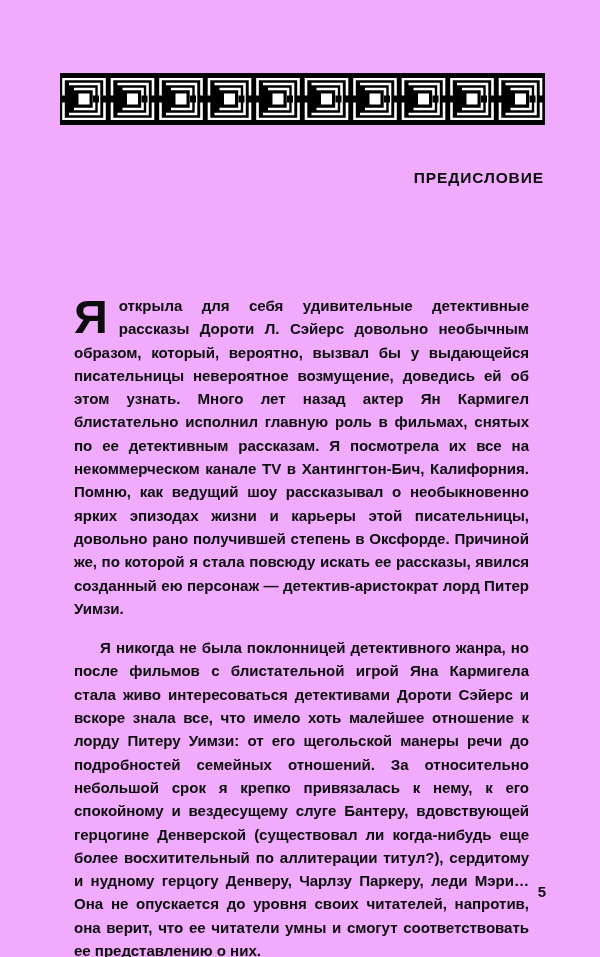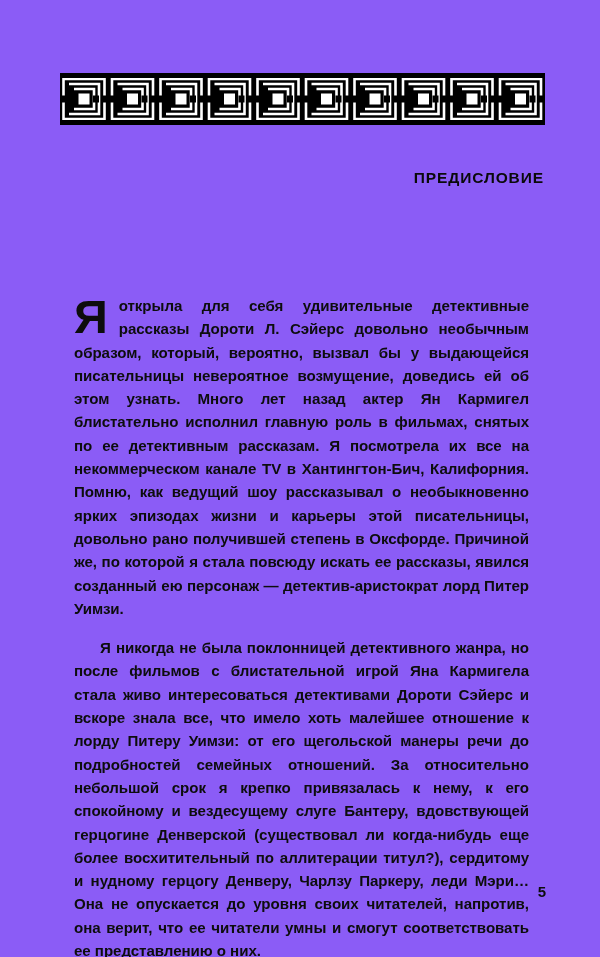--- a/index.html
+++ b/index.html
@@ -15,21 +15,21 @@
     overflow: hidden;
     font-family: "Liberation Sans", "DejaVu Sans", sans-serif;
     color: #000000;
   }
 
   .page {
     position: absolute;
     left: 0; top: 0;
     width: 600px;
     height: 957px;
-    background: #8b5cf6;
+    background: #f0abfc;
   }
 
   
   .ornament-band {
     position: absolute;
     left: 60px;
     top: 73px;
     width: 485px;
     height: 48px;
     overflow: hidden;

